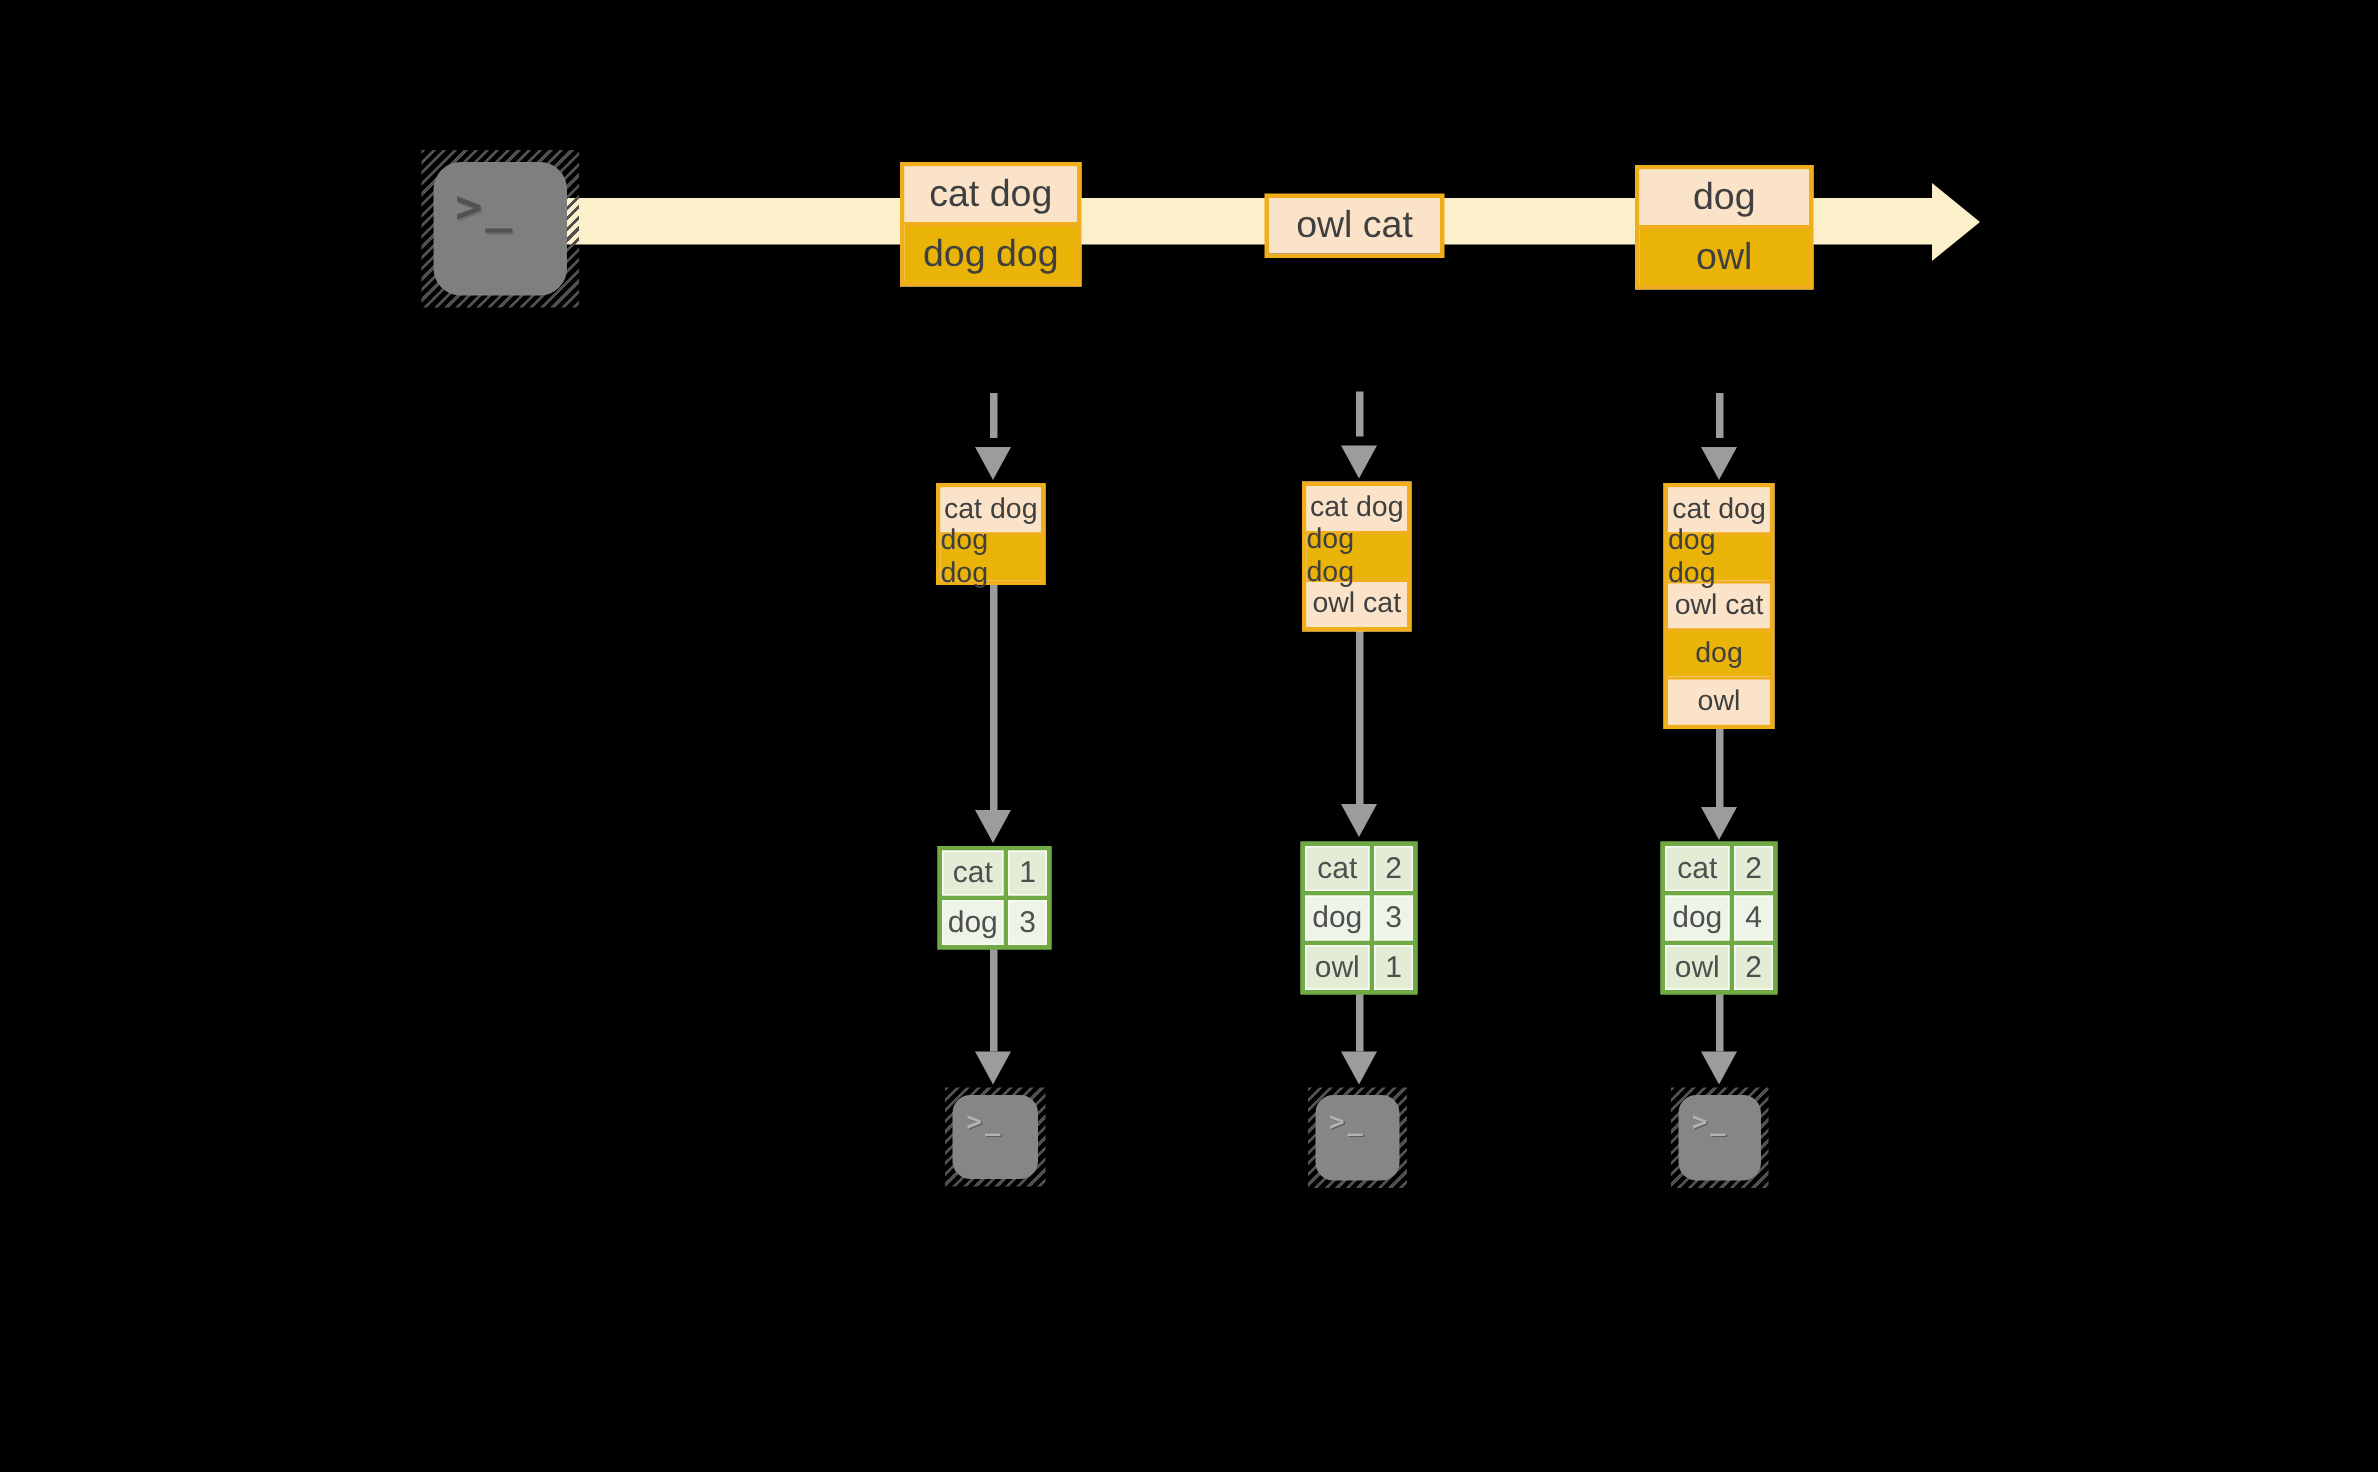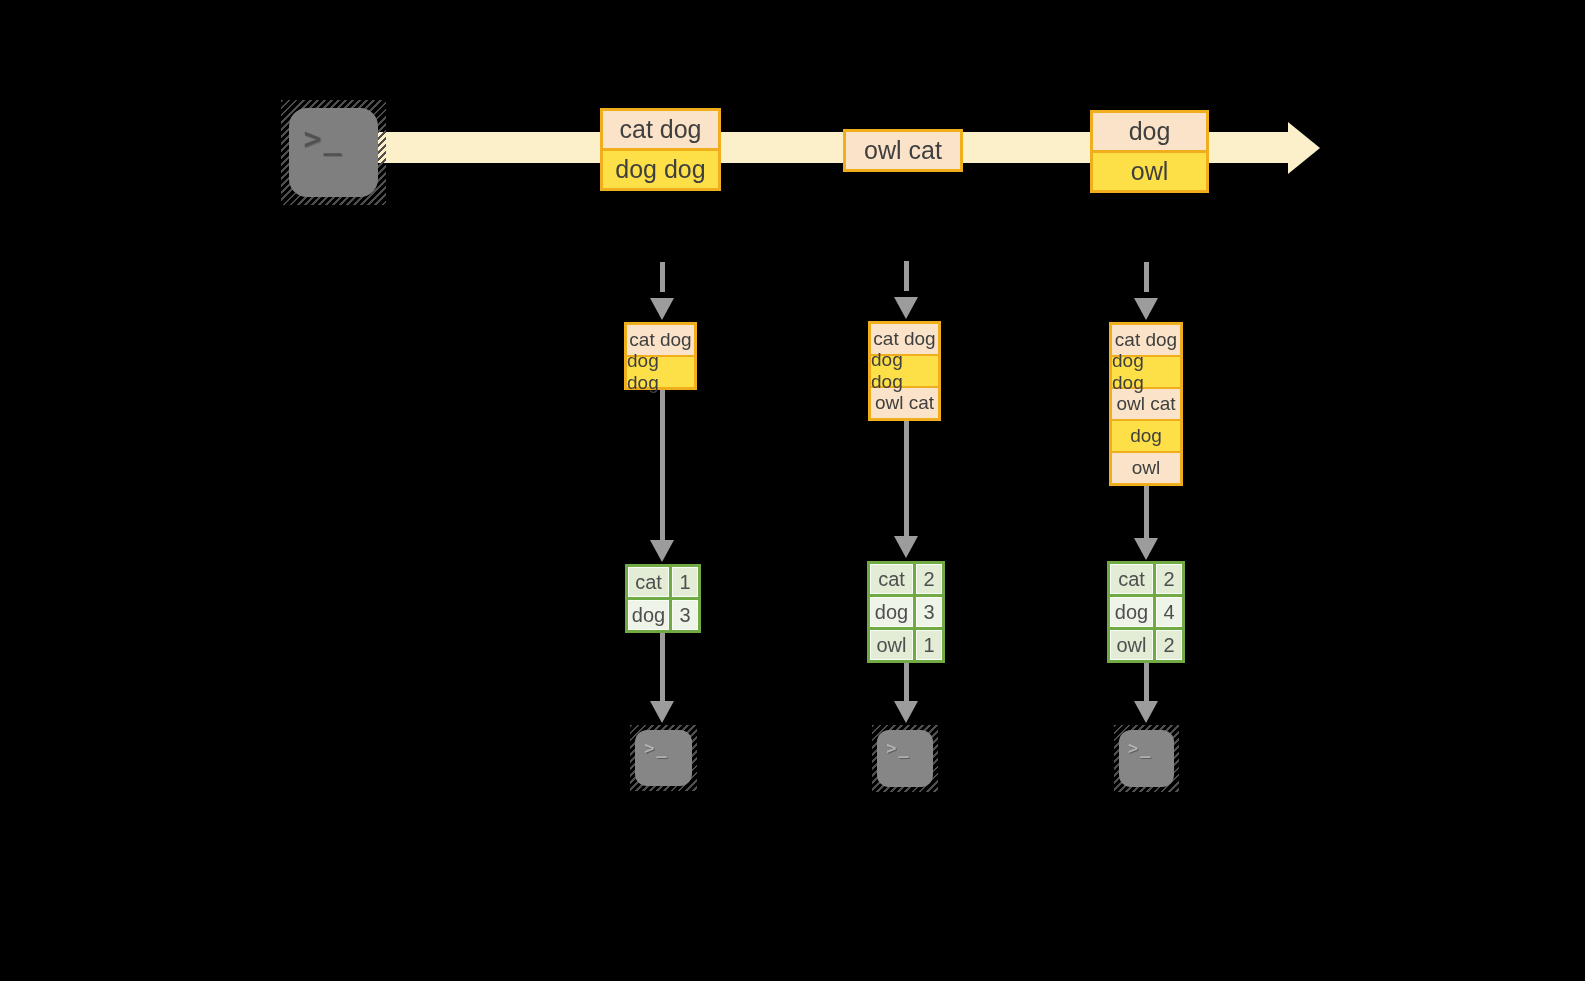--- a/index.html
+++ b/index.html
@@ -23,21 +23,21 @@
   .band{position:absolute;left:374px;top:132px;width:916px;height:31px;
     background:#fcf0cb;z-index:1;}
   .band-head{position:absolute;left:1288px;top:122px;width:0;height:0;z-index:1;
     border-top:26px solid transparent;border-bottom:26px solid transparent;
     border-left:32px solid #fcf0cb;}
 
   
   .obox{position:absolute;border:3px solid #f0ad1c;box-sizing:border-box;z-index:6;
     background:#fdf3e4;}
   .orow{display:flex;align-items:center;justify-content:center;
-    color:#3f3f3f;background:#fde047;}
+    color:#3f3f3f;background:#eab308;}
   .orow:nth-child(odd){background:#fae3c8;}
   .orow + .orow{border-top:2px solid #f0ad1c;}
   .obox.big{z-index:2;}
   .obox.big .orow{height:37px;font-size:25px;}
   .obox.big .orow + .orow{border-top:3px solid #f0ad1c;}
   .obox.small .orow{height:30px;font-size:19px;}
 
   
   .vline{position:absolute;width:5px;background:#9c9c9c;z-index:4;}
   .vhead{position:absolute;width:0;height:0;z-index:4;

